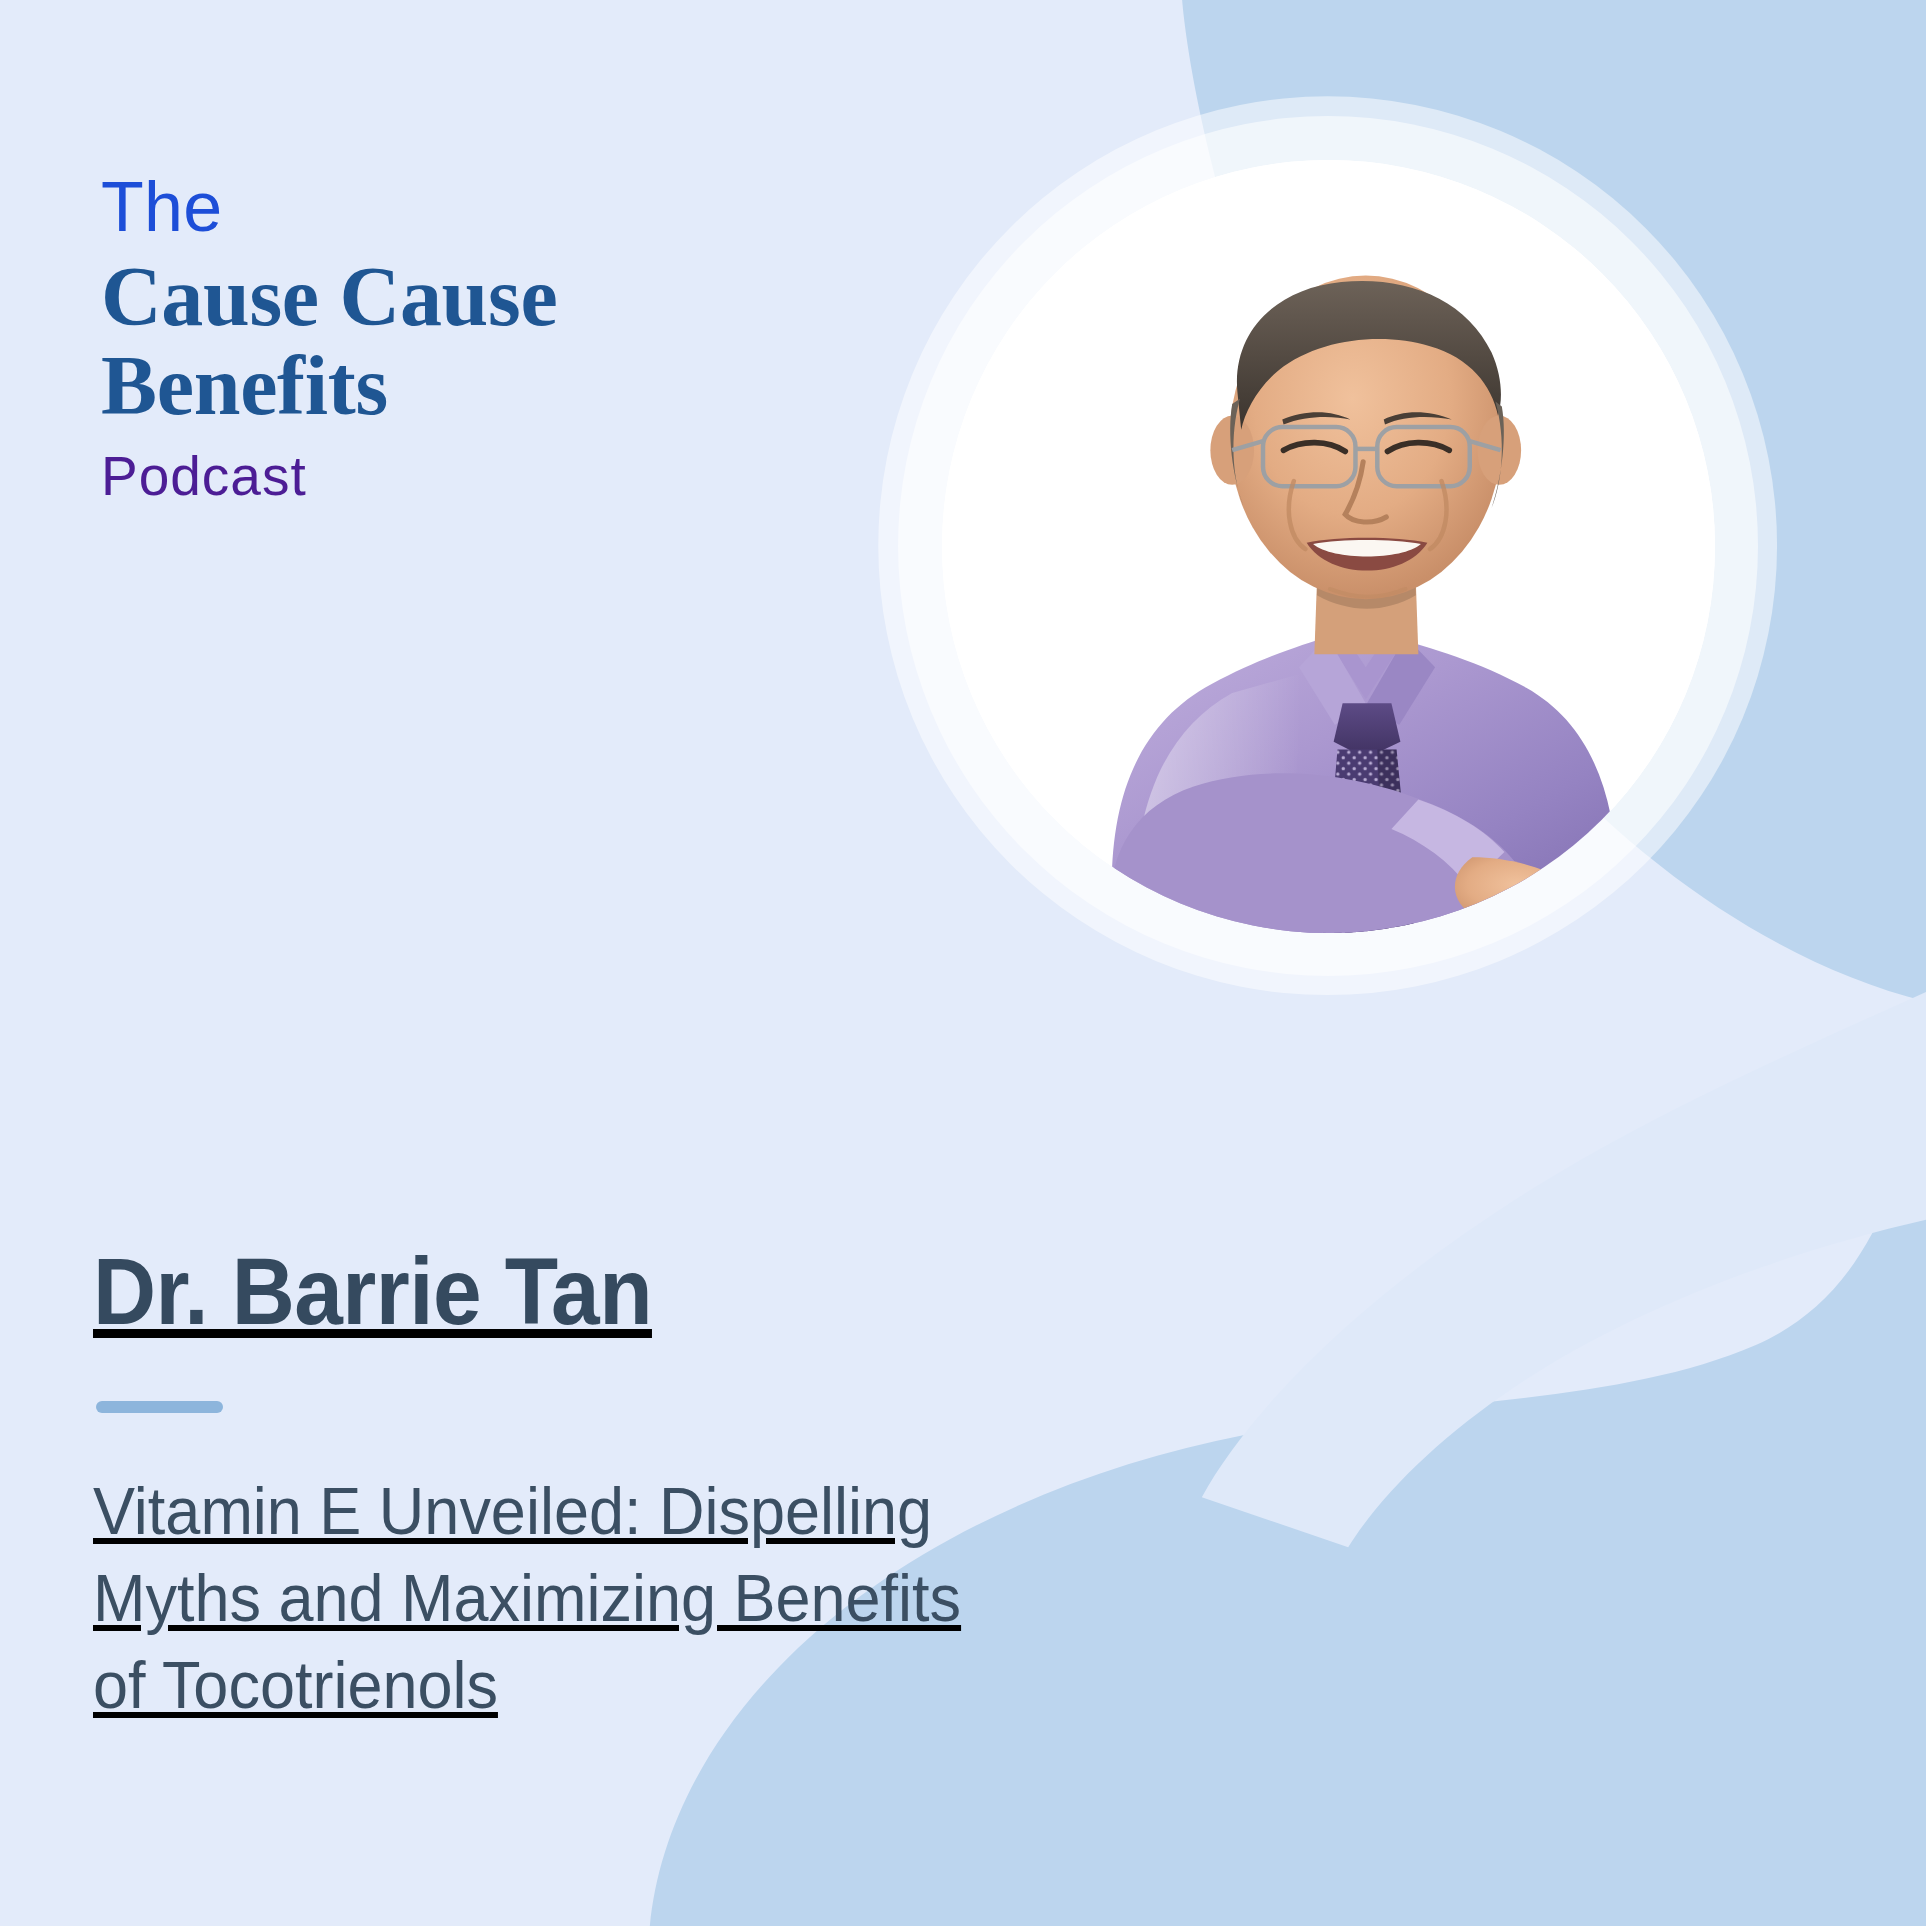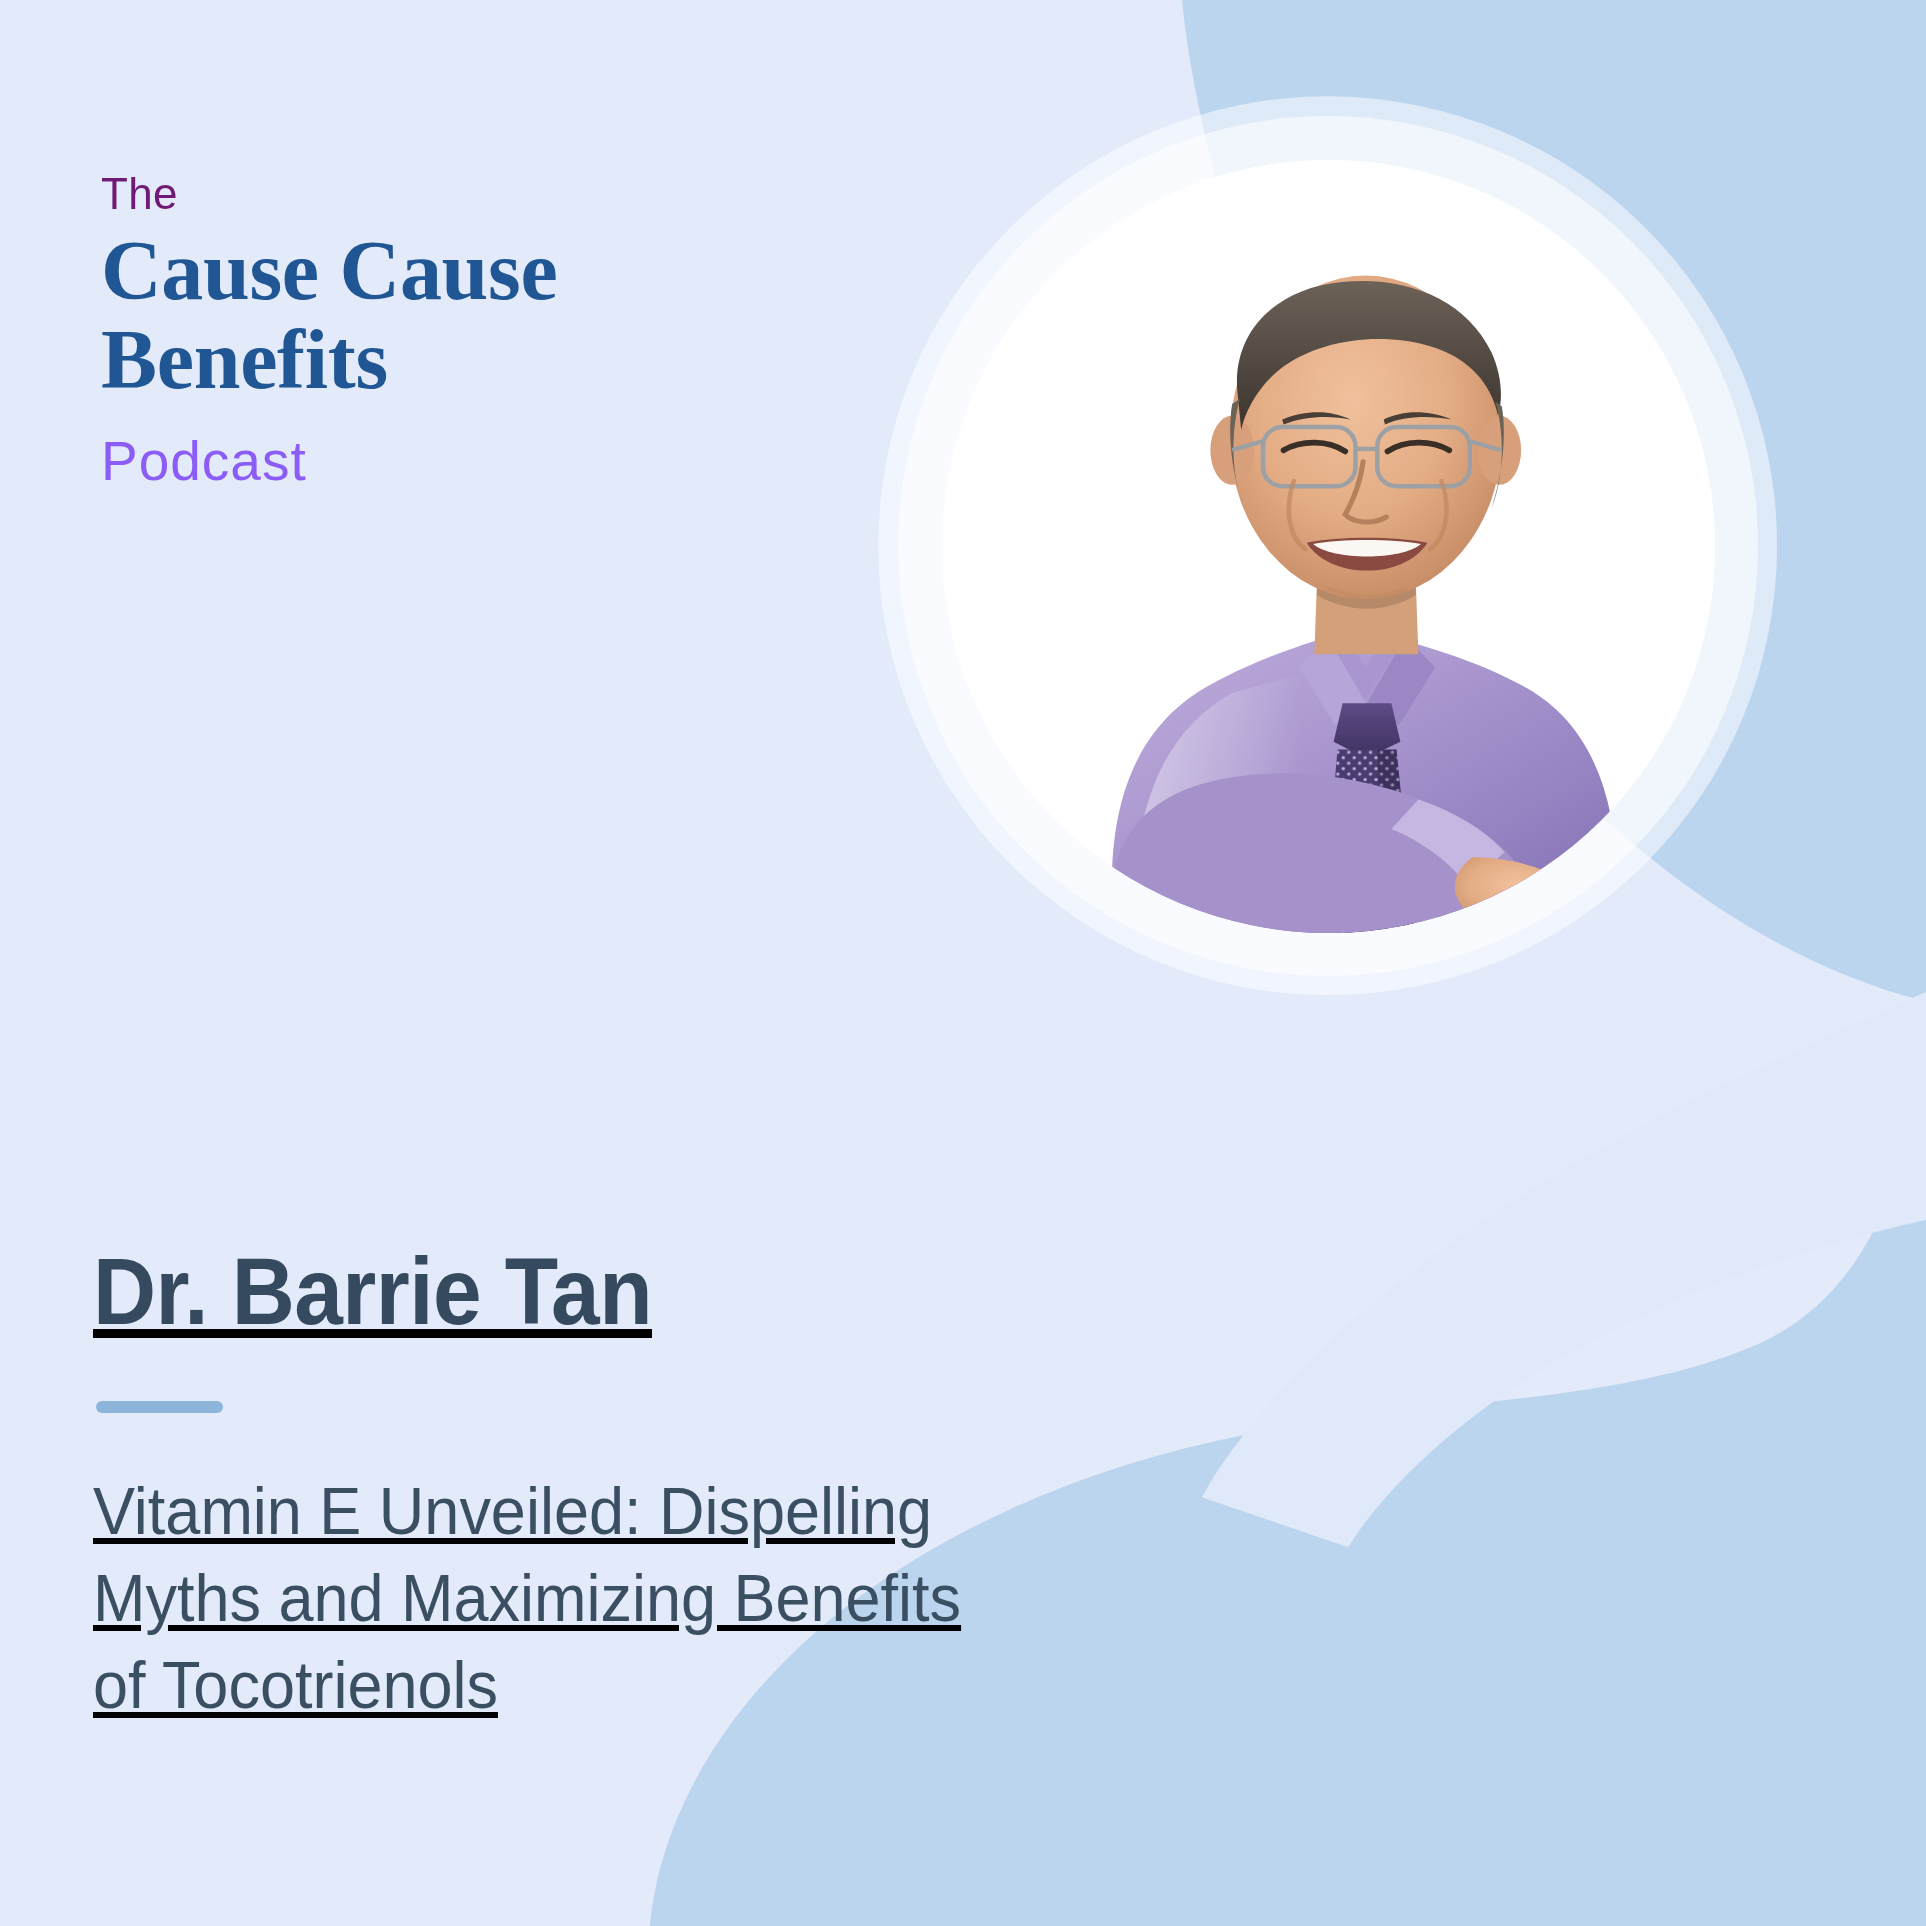--- a/index.html
+++ b/index.html
@@ -33,46 +33,46 @@
     position: absolute;
     left: 101px;
     top: 172px;
     width: 738px;
     z-index: 6;
   }
 
   .logo-the {
     font-family: "Liberation Sans", sans-serif;
     font-weight: 300;
-    font-size: 44px;
+    font-size: 70px;
     line-height: 1.0;
     letter-spacing: 0.3px;
-    color: #701a75;
+    color: #1d4ed8;
     margin: 0 0 10.3px 0;
   }
 
   .logo-serif {
     font-family: "Liberation Serif", serif;
     font-weight: 700;
     font-size: 84px;
     line-height: 1.06;
     letter-spacing: -0.3px;
     color: #1f5693;
     margin: 0;
     white-space: nowrap;
   }
 
   .logo-podcast {
     font-family: "Liberation Sans", sans-serif;
     font-weight: 400;
     font-size: 55px;
     line-height: 1.0;
     letter-spacing: 1px;
-    color: #8b5cf6;
-    margin: 30px 0 0 0;
+    color: #4c1d95;
+    margin: 19px 0 0 0;
   }
 
   
   .portrait-wrap {
     position: absolute;
     left: 898px;
     top: 116px;
     width: 860px;
     height: 860px;
     z-index: 5;

